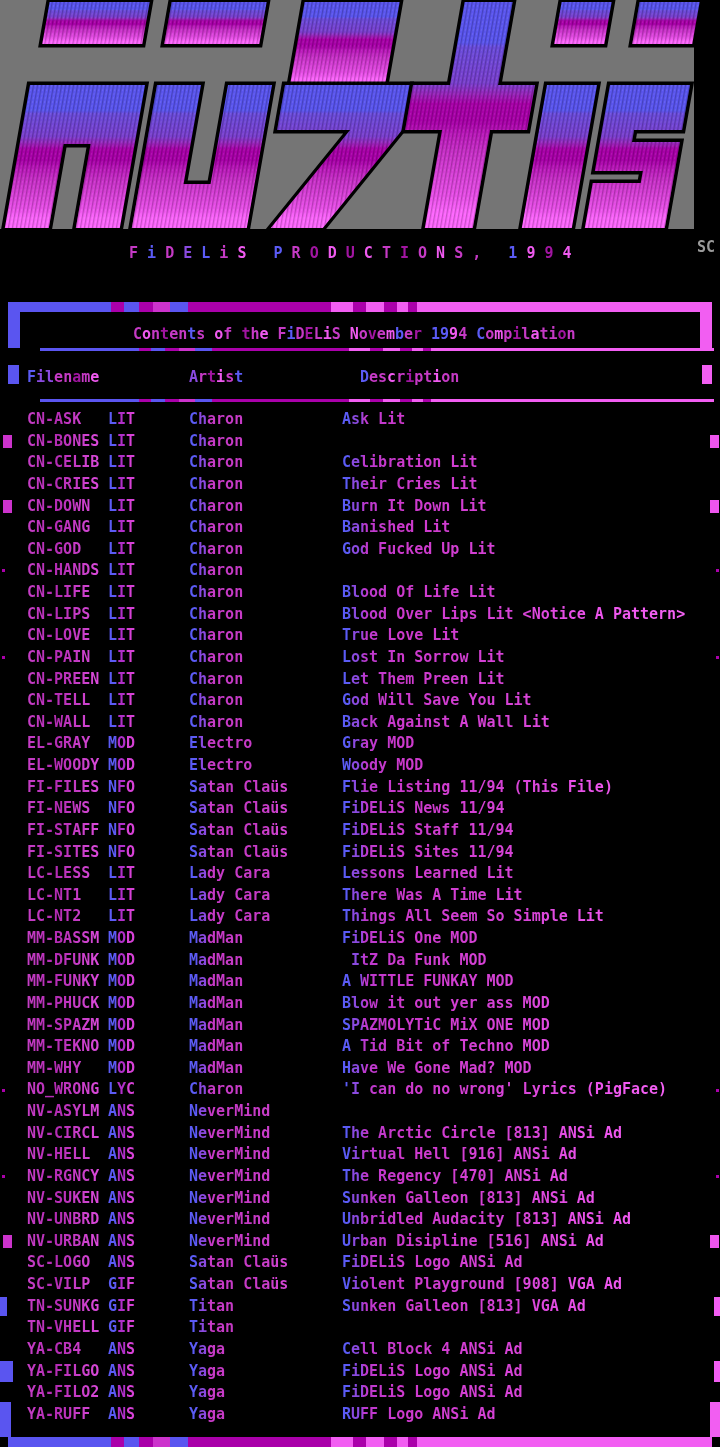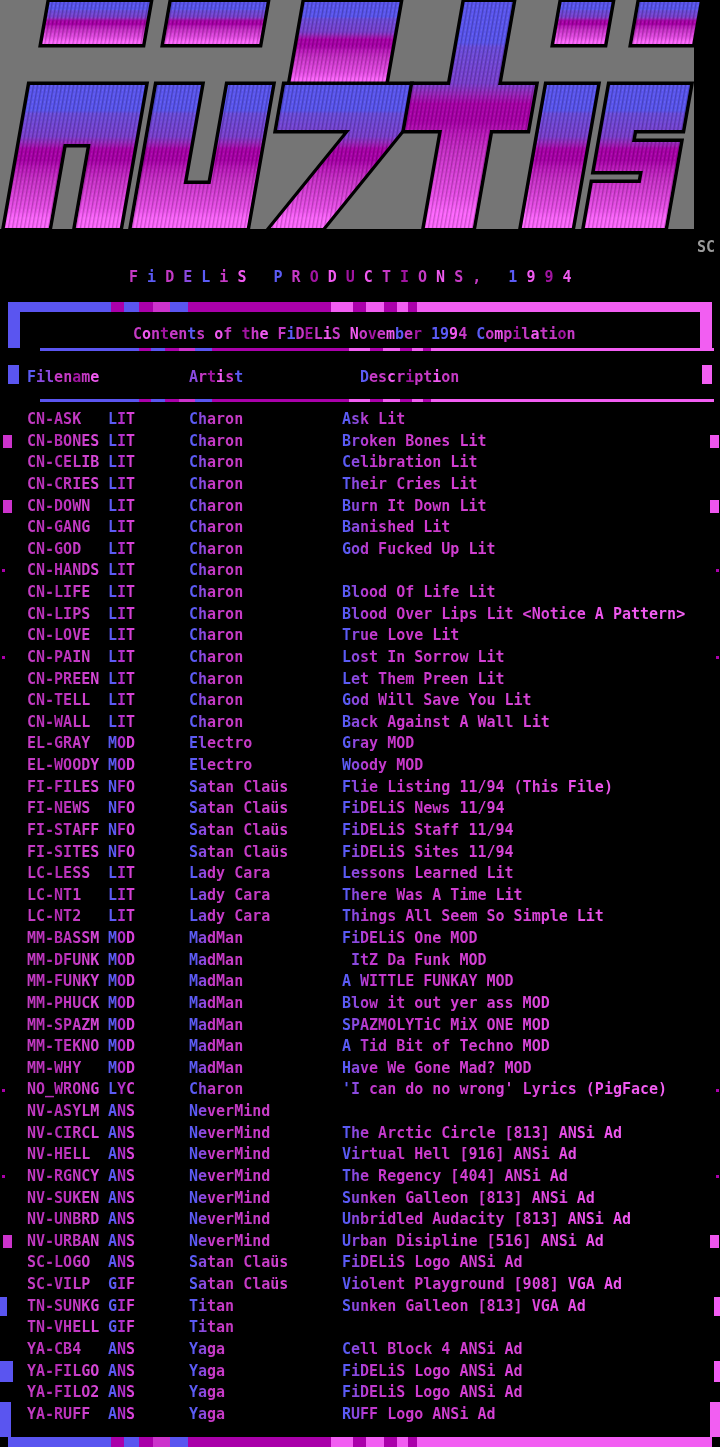--- a/index.html
+++ b/index.html
@@ -4,21 +4,21 @@
 <style>
   html,body{margin:0;padding:0;background:#000;}
   #screen{position:relative;width:720px;height:1447px;background:#000;overflow:hidden;
           font-family:"DejaVu Sans Mono","Liberation Mono",monospace;}
   
   #logo{position:absolute;left:0;top:0;width:720px;height:233px;}
   #sc-sig{position:absolute;left:697px;top:238px;font-size:15px;font-weight:bold;color:#9a9a9a;
           letter-spacing:0;line-height:18px;}
   
   .charline{position:absolute;font-size:15px;font-weight:bold;white-space:pre;line-height:17px;}
-  #banner{left:129px;top:269px;}
+  #banner{left:129px;top:245px;}
   #box-title{left:133px;top:326px;}
   
   .hbar{position:absolute;display:flex;overflow:hidden;}
   #bar-top{left:8px;top:302px;width:704px;height:10px;}
   #bar-bottom{left:8px;top:1437px;width:704px;height:10px;}
   #rule-title{left:40px;top:348px;width:674px;height:3px;}
   #rule-head{left:40px;top:399px;width:674px;height:3px;}
   .vpiece{position:absolute;}
   
   .colhead{position:absolute;top:369px;font-size:15px;font-weight:bold;white-space:pre;}
@@ -160,21 +160,20 @@
       <span class="cell c-name">CN-ASK</span>
       <span class="cell c-ext">LIT</span>
       <span class="cell c-artist">Charon</span>
       <span class="cell c-desc">Ask Lit</span>
     </div>
 
     <div class="row">
       <span class="cell c-name">CN-BONES</span>
       <span class="cell c-ext">LIT</span>
       <span class="cell c-artist">Charon</span>
-      <span class="cell c-desc">Broken Bones Lit</span>
     </div>
 
     <div class="row">
       <span class="cell c-name">CN-CELIB</span>
       <span class="cell c-ext">LIT</span>
       <span class="cell c-artist">Charon</span>
       <span class="cell c-desc">Celibration Lit</span>
     </div>
 
     <div class="row">
@@ -396,21 +395,21 @@
       <span class="cell c-name">NV-HELL</span>
       <span class="cell c-ext">ANS</span>
       <span class="cell c-artist">NeverMind</span>
       <span class="cell c-desc">Virtual Hell [916] ANSi Ad</span>
     </div>
 
     <div class="row">
       <span class="cell c-name">NV-RGNCY</span>
       <span class="cell c-ext">ANS</span>
       <span class="cell c-artist">NeverMind</span>
-      <span class="cell c-desc">The Regency [404] ANSi Ad</span>
+      <span class="cell c-desc">The Regency [470] ANSi Ad</span>
     </div>
 
     <div class="row">
       <span class="cell c-name">NV-SUKEN</span>
       <span class="cell c-ext">ANS</span>
       <span class="cell c-artist">NeverMind</span>
       <span class="cell c-desc">Sunken Galleon [813] ANSi Ad</span>
     </div>
 
     <div class="row">

